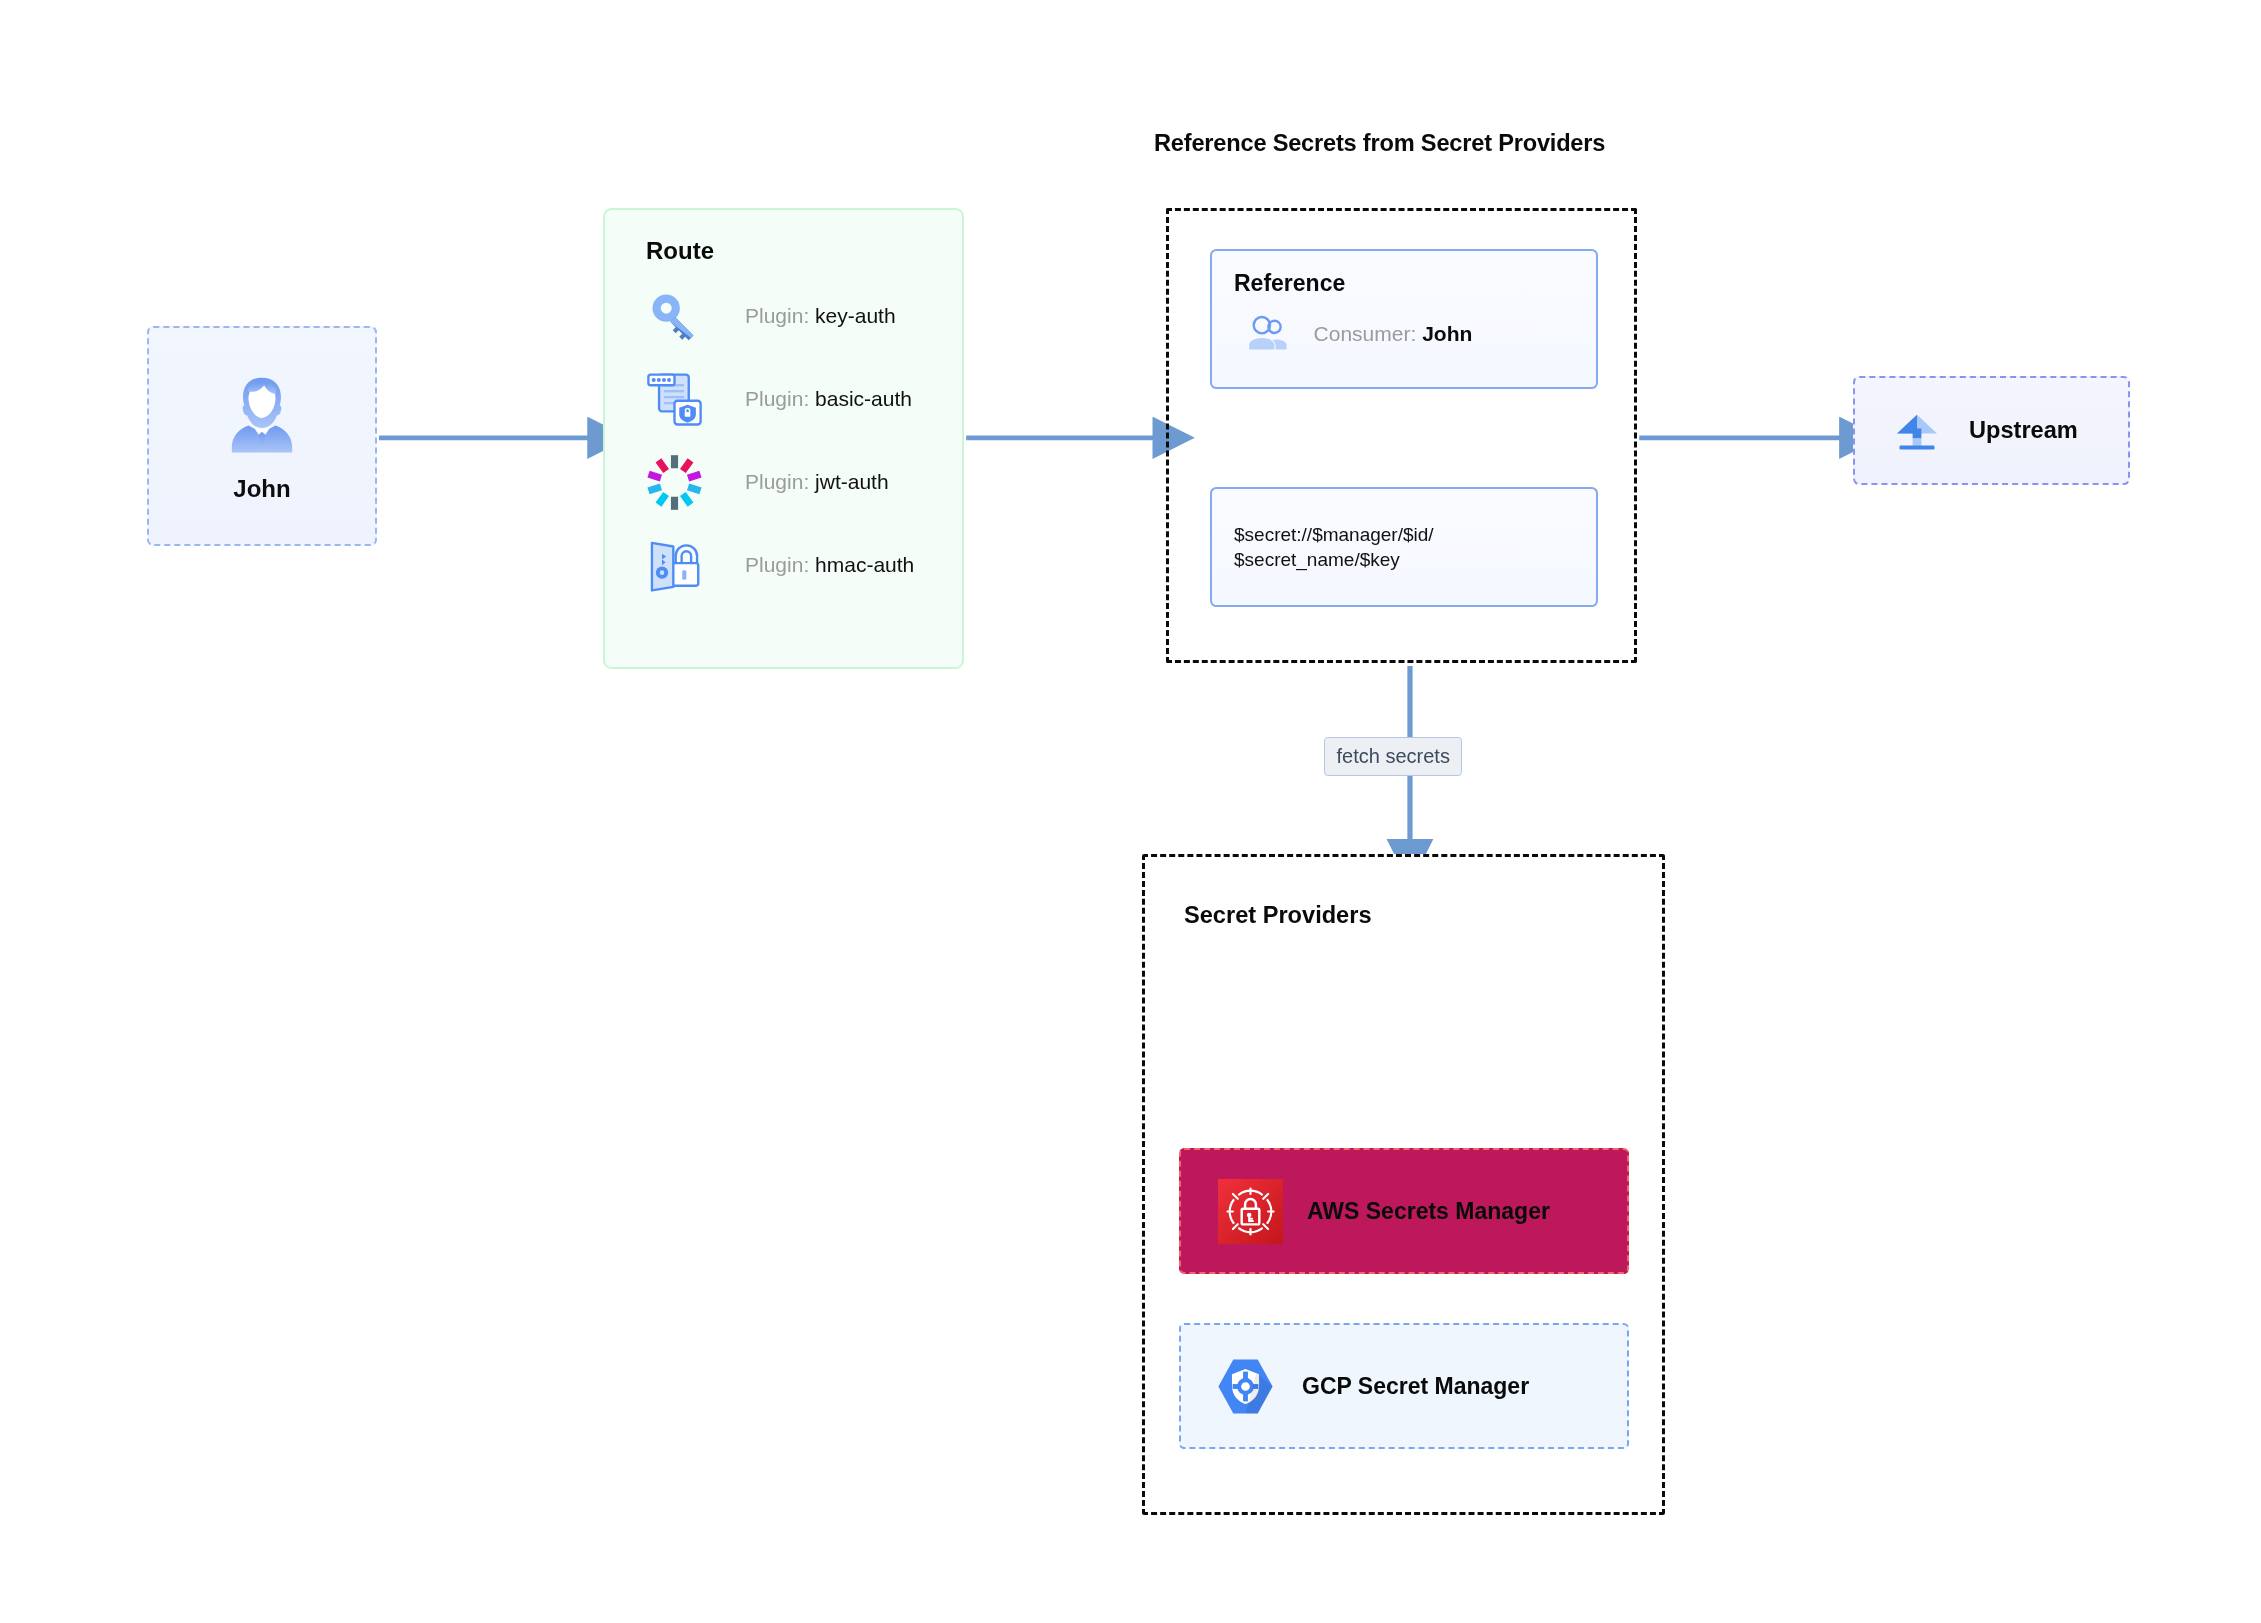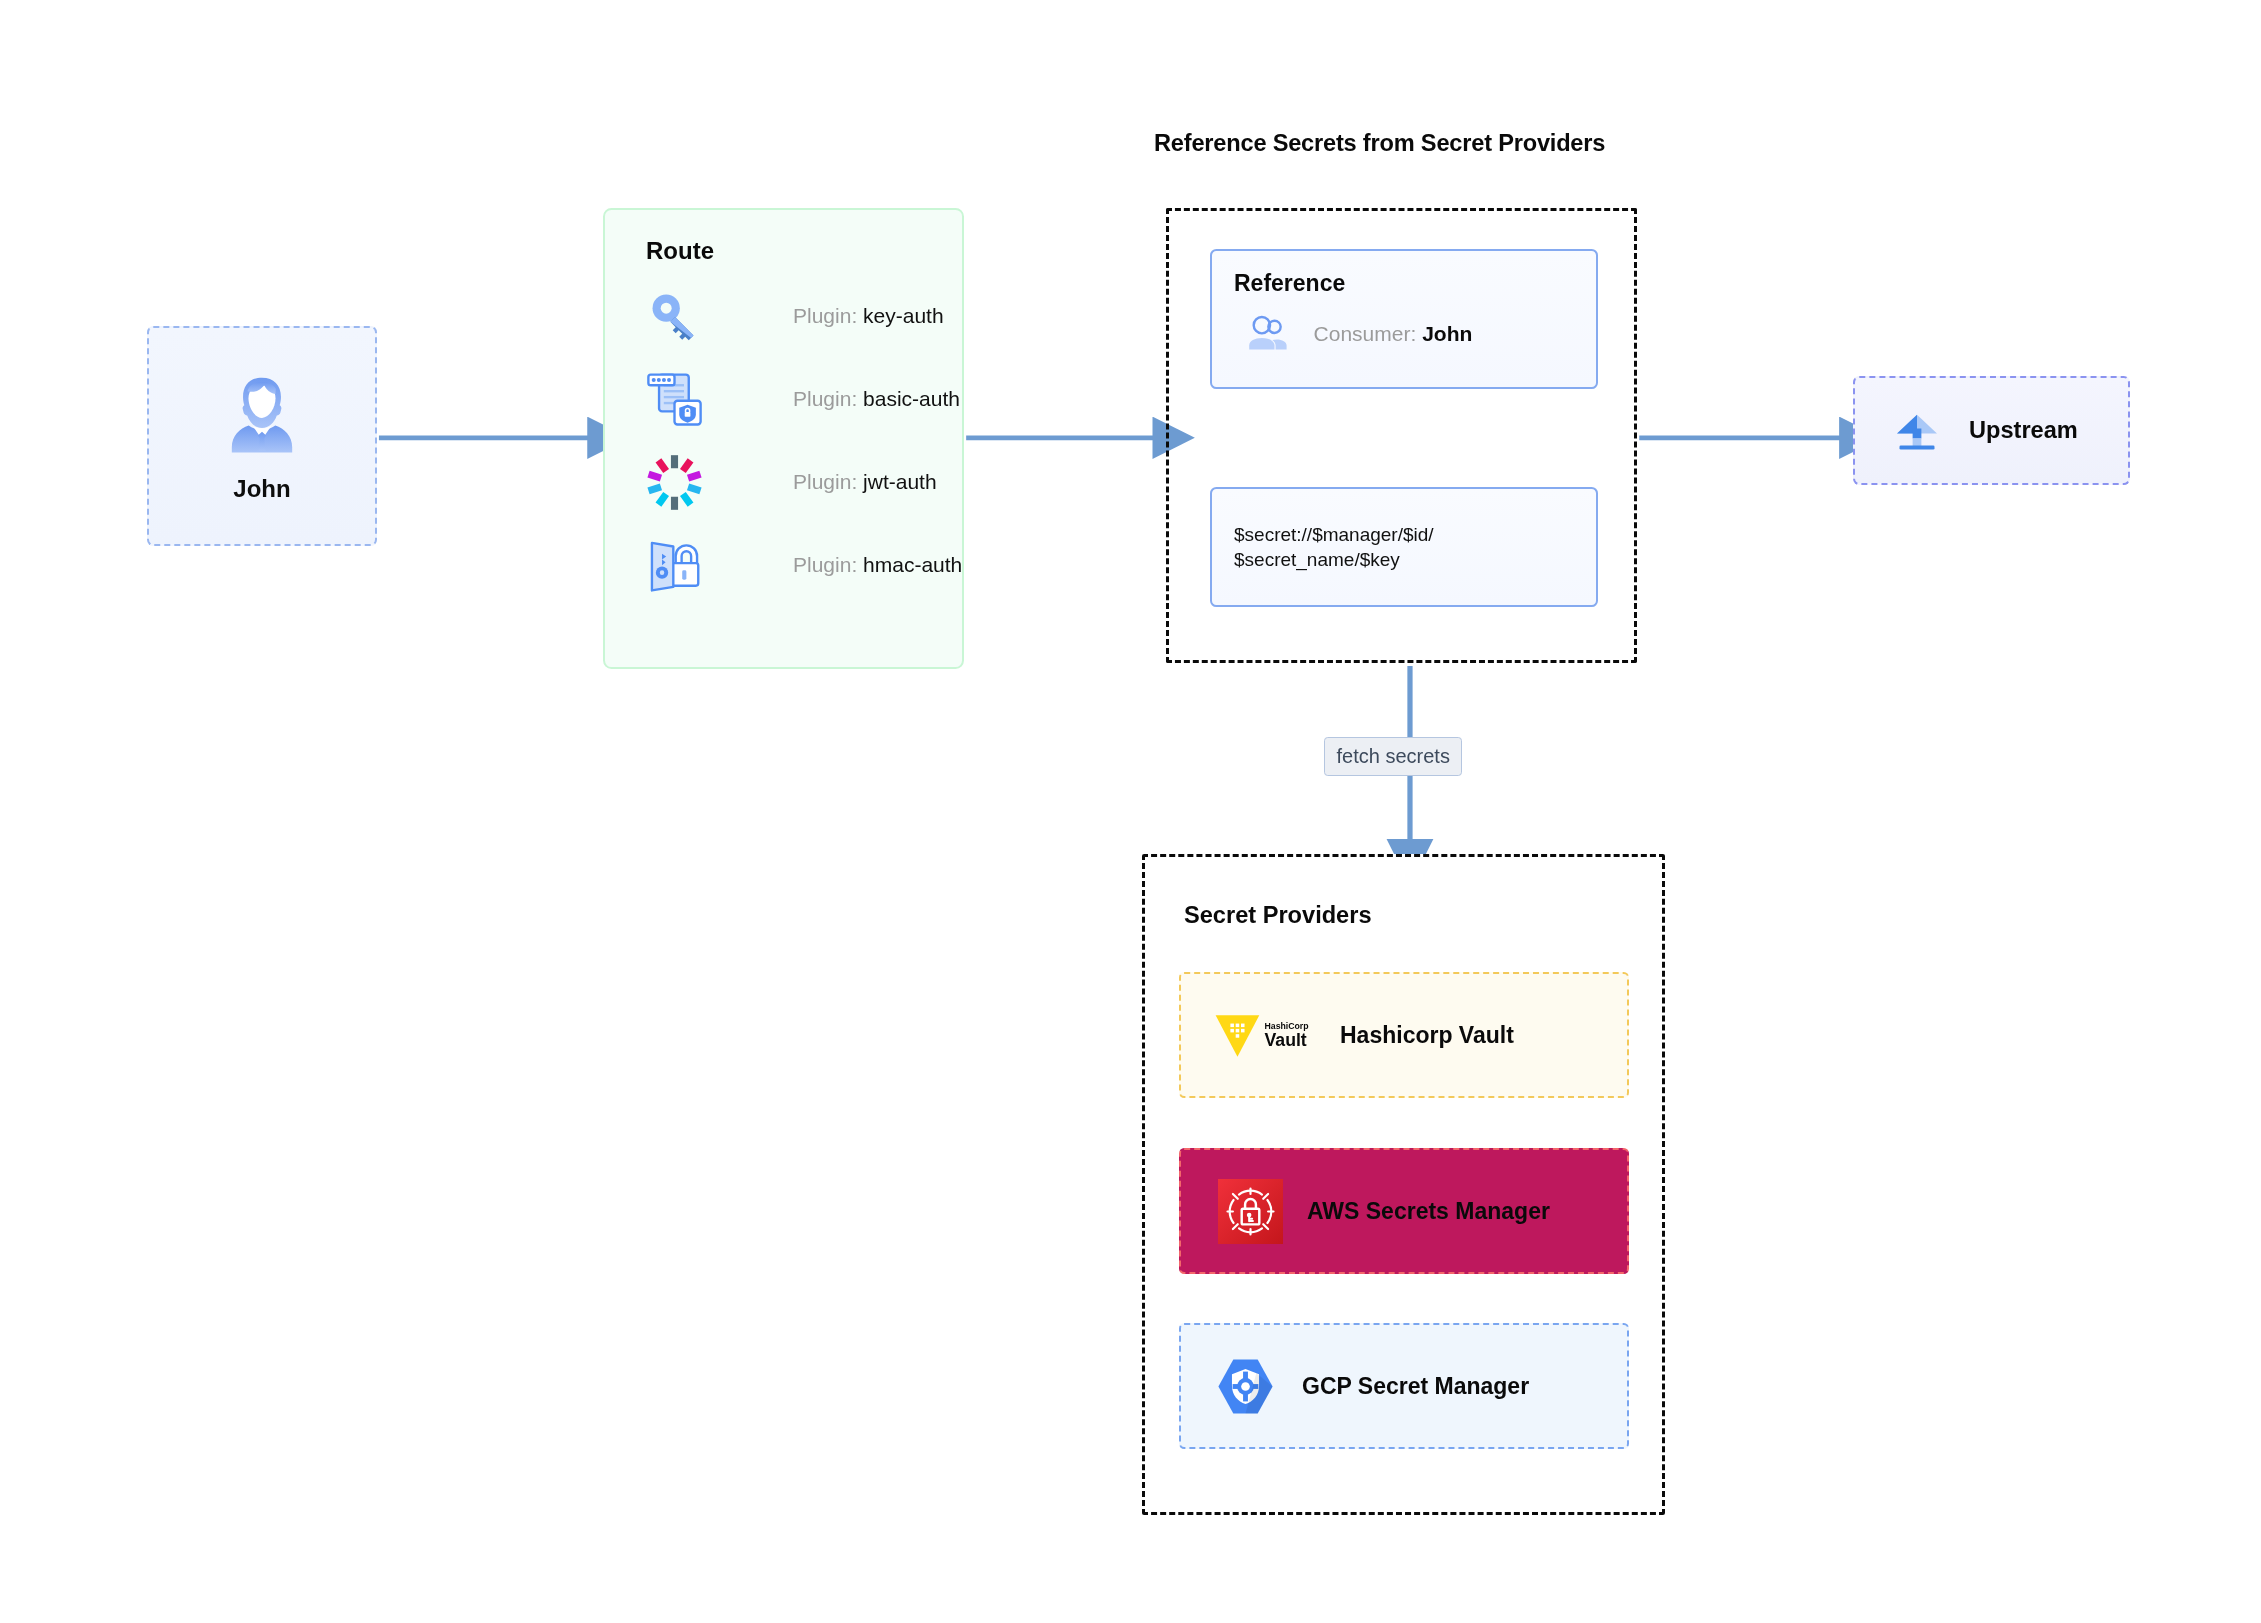--- a/index.html
+++ b/index.html
@@ -33,21 +33,21 @@
 
   
   #route-node {
     left: 603px; top: 208px; width: 361px; height: 461px;
     border: 2.6px solid #c9f6d5; border-radius: 8.4px;
     background: #f4fdf8;
     padding: 27px 0 0 0;
   }
   #route-title { margin-left: 41px; font-size: 24px; font-weight: bold; color: #0a0a0a; }
   .plugin-list { margin-top: 22px; display: flex; flex-direction: column; gap: 25px; }
-  .plugin-row { display: flex; align-items: center; height: 58px; padding-left: 41px; gap: 48px; }
+  .plugin-row { display: flex; align-items: center; height: 58px; padding-left: 41px; }
   .plugin-icon { width: 57px; height: 57px; flex: 0 0 57px; position: relative; }
   .plugin-text { margin-left: 42px; font-size: 21px; white-space: nowrap; }
   .plugin-key { color: #9b9b9b; }
   .plugin-val { color: #111111; }
   #consumer-card {
     left: 1210px; top: 249px; width: 388px; height: 140px;
     border: 2.1px solid #85aaf0; border-radius: 6.3px;
     background: linear-gradient(180deg,#f9fbff 0%, #f5f8ff 100%);
     padding: 19px 0 0 22px;
   }
@@ -293,39 +293,20 @@
       </svg>
     </span>
     <span id="upstream-label">Upstream</span>
   </div>
 
   <div class="abs" id="fetch-label">fetch secrets</div>
 
   <div class="abs" id="providers-box"></div>
   <div class="abs" id="providers-title">Secret Providers</div>
 
-  <div class="abs provider-card" id="provider-vault">
-    <span>
-      <svg class="svg-ico" width="103" height="52" viewBox="0 0 98 50">
-        <path d="M2 6 h42 L23 46 Z" fill="#ffd814"></path>
-        <g fill="#ffffff">
-          <rect x="16.2" y="14" width="3.4" height="3.4"></rect>
-          <rect x="21.3" y="14" width="3.4" height="3.4"></rect>
-          <rect x="26.4" y="14" width="3.4" height="3.4"></rect>
-          <rect x="16.2" y="19.1" width="3.4" height="3.4"></rect>
-          <rect x="21.3" y="19.1" width="3.4" height="3.4"></rect>
-          <rect x="26.4" y="19.1" width="3.4" height="3.4"></rect>
-          <rect x="21.3" y="24.2" width="3.4" height="3.4"></rect>
-        </g>
-        <text x="49" y="19" font-family="Liberation Sans, sans-serif" font-size="8.4" font-weight="bold" fill="#0a0a0a">HashiCorp</text>
-        <text x="49" y="36" font-family="Liberation Sans, sans-serif" font-size="17" font-weight="bold" fill="#0a0a0a">Vault</text>
-      </svg>
-    </span>
-    <span class="provider-label">Hashicorp Vault</span>
-  </div>
 
   <div class="abs provider-card" id="provider-aws">
     <span>
       <svg class="svg-ico" width="65" height="65" viewBox="0 0 48 48">
         <defs>
           <linearGradient id="awsg" x1="0" y1="0" x2="1" y2="1">
             <stop offset="0" stop-color="#f0303a"></stop>
             <stop offset="1" stop-color="#c4161c"></stop>
           </linearGradient>
         </defs>

